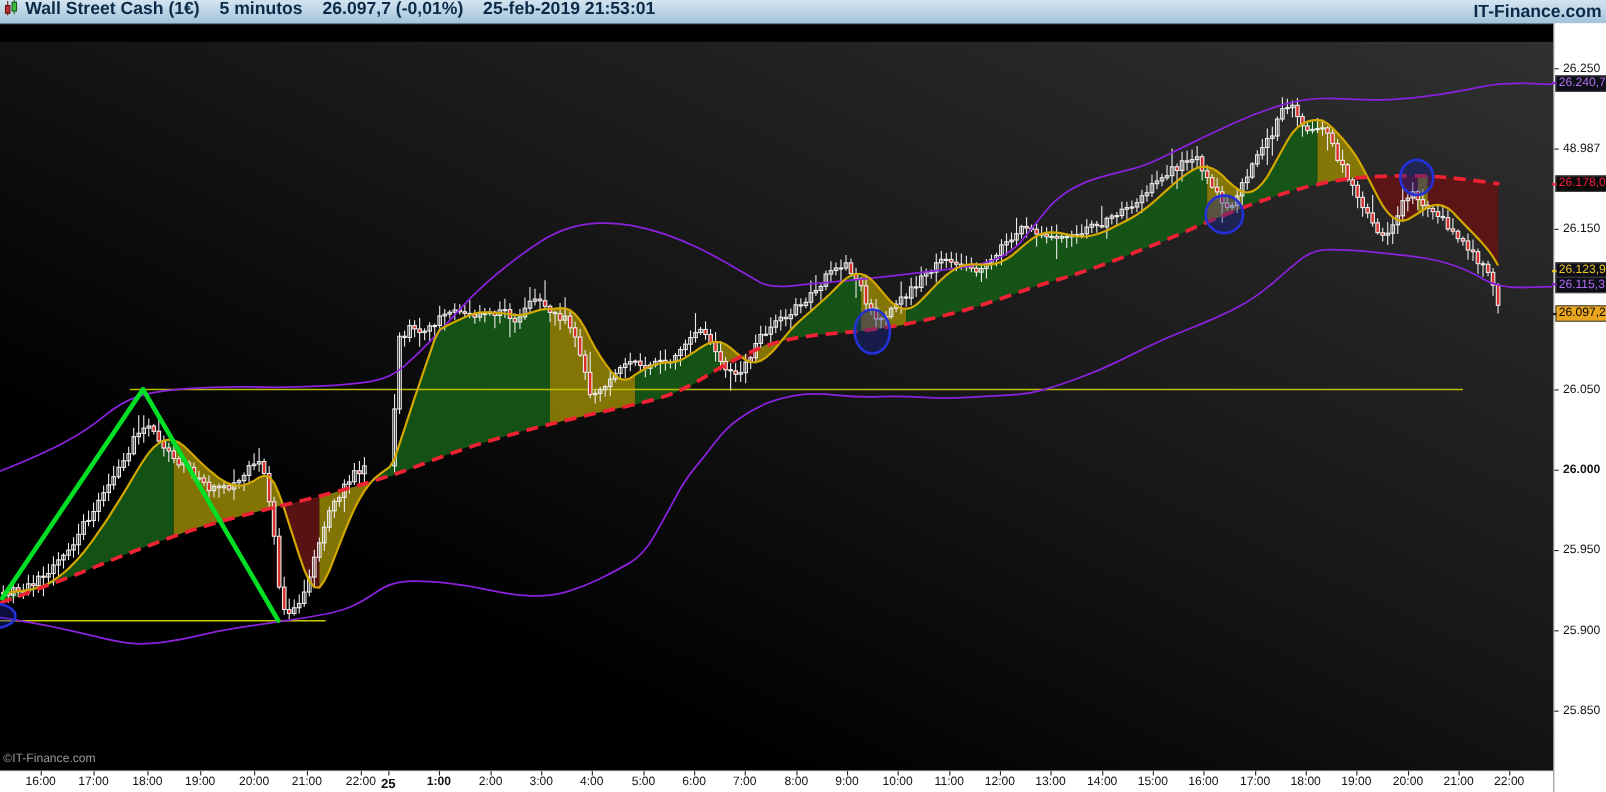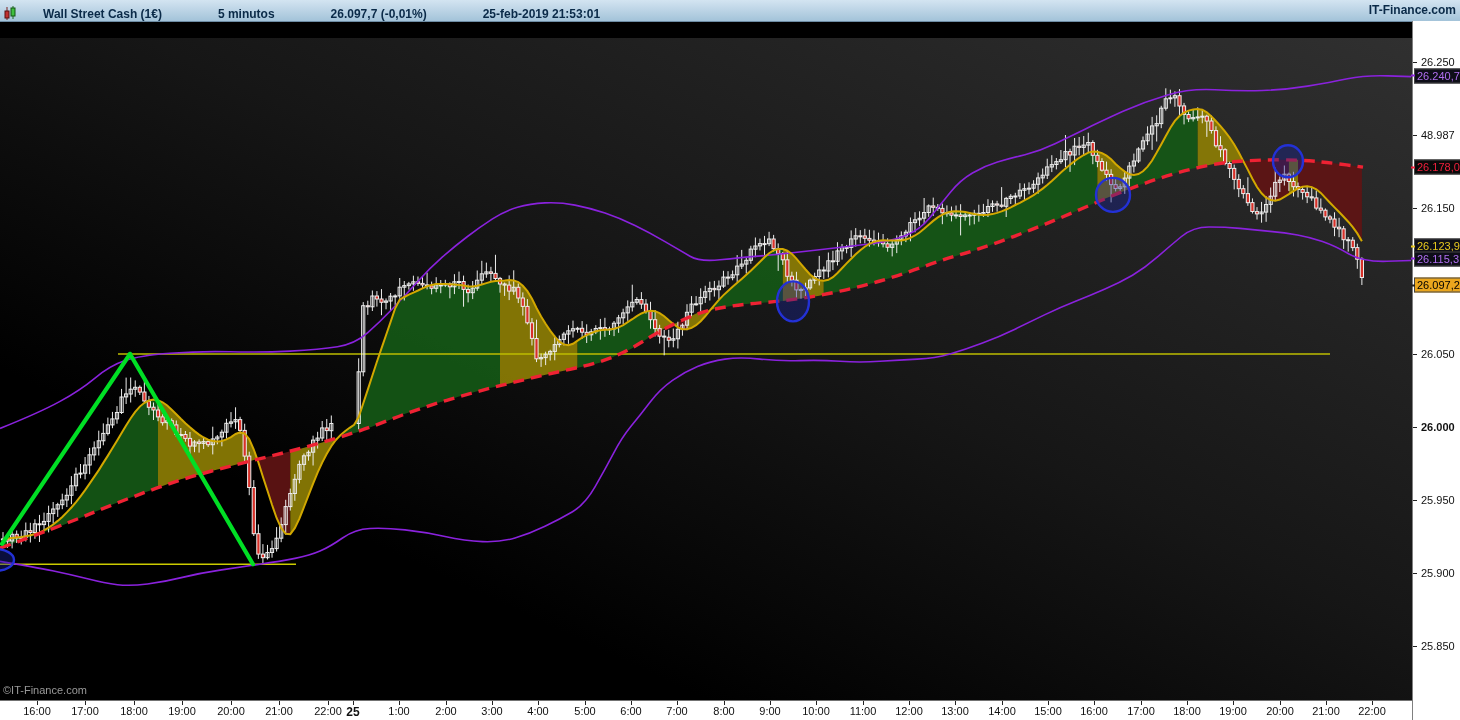--- a/index.html
+++ b/index.html
@@ -1,23 +1,23 @@
 <!DOCTYPE html>
 <html><head>
 <meta charset="utf-8">
 <style>
   html,body{margin:0;padding:0;background:#000;}
   #app{position:relative;width:1460px;height:720px;overflow:hidden;
        font-family:"Liberation Sans", sans-serif; -webkit-font-smoothing:antialiased;}
   
   #titlebar{position:absolute;left:0;top:0;width:1460px;height:21px;
     background:linear-gradient(to bottom,#d3e4f1 0%,#b9d2e4 55%,#a3c3d9 100%);
-    border-bottom:1px solid #6d8ca4;display:flex;align-items:flex-end;
-    color:#0a2a48;font-size:12px;font-weight:bold;white-space:nowrap;gap:20px;}
-  #titlebar .sp{margin-left:36px;}
+    border-bottom:1px solid #6d8ca4;display:flex;align-items:flex-start;
+    color:#0a2a48;font-size:16px;font-weight:bold;white-space:nowrap;}
+  #titlebar .sp{margin-left:18px;}
   #titlebar .first{margin-left:6px;}
   #brand{position:absolute;right:4px;top:0;height:21px;line-height:21px;}
   #candle-ico{width:13px;height:15px;margin-left:4px;flex:0 0 auto;}
   
   #legendbar{position:absolute;left:0;top:22px;width:1412px;height:16px;
     background:#232323;display:flex;align-items:stretch;font-size:11.5px;}
   .leg{background:linear-gradient(to bottom,#c2c8ca,#aab2b4);
     border:1px solid #7f7f7f;border-left-width:0;padding:0 5px;display:flex;
     align-items:center;font-weight:bold;cursor:default;}
   .leg:first-child{border-left-width:1px;}
@@ -737,21 +737,21 @@
       <div class="xtick" style="left: 182px;">19:00</div>
       <div class="xtickmark" style="left: 231px;"></div>
       <div class="xtick" style="left: 231px;">20:00</div>
       <div class="xtickmark" style="left: 279px;"></div>
       <div class="xtick" style="left: 279px;">21:00</div>
       <div class="xtickmark" style="left: 328px;"></div>
       <div class="xtick" style="left: 328px;">22:00</div>
       <div class="xtickmark" style="left: 353px;"></div>
       <div class="xtick" style="left: 353px; font-weight: bold; font-size: 12px;">25</div>
       <div class="xtickmark" style="left: 399px;"></div>
-      <div class="xtick" style="left: 399px;">1:00</div>
+      <div class="xtick" style="left: 399px; font-weight: bold;">1:00</div>
       <div class="xtickmark" style="left: 446px;"></div>
       <div class="xtick" style="left: 446px;">2:00</div>
       <div class="xtickmark" style="left: 492px;"></div>
       <div class="xtick" style="left: 492px;">3:00</div>
       <div class="xtickmark" style="left: 538px;"></div>
       <div class="xtick" style="left: 538px;">4:00</div>
       <div class="xtickmark" style="left: 585px;"></div>
       <div class="xtick" style="left: 585px;">5:00</div>
       <div class="xtickmark" style="left: 631px;"></div>
       <div class="xtick" style="left: 631px;">6:00</div>

